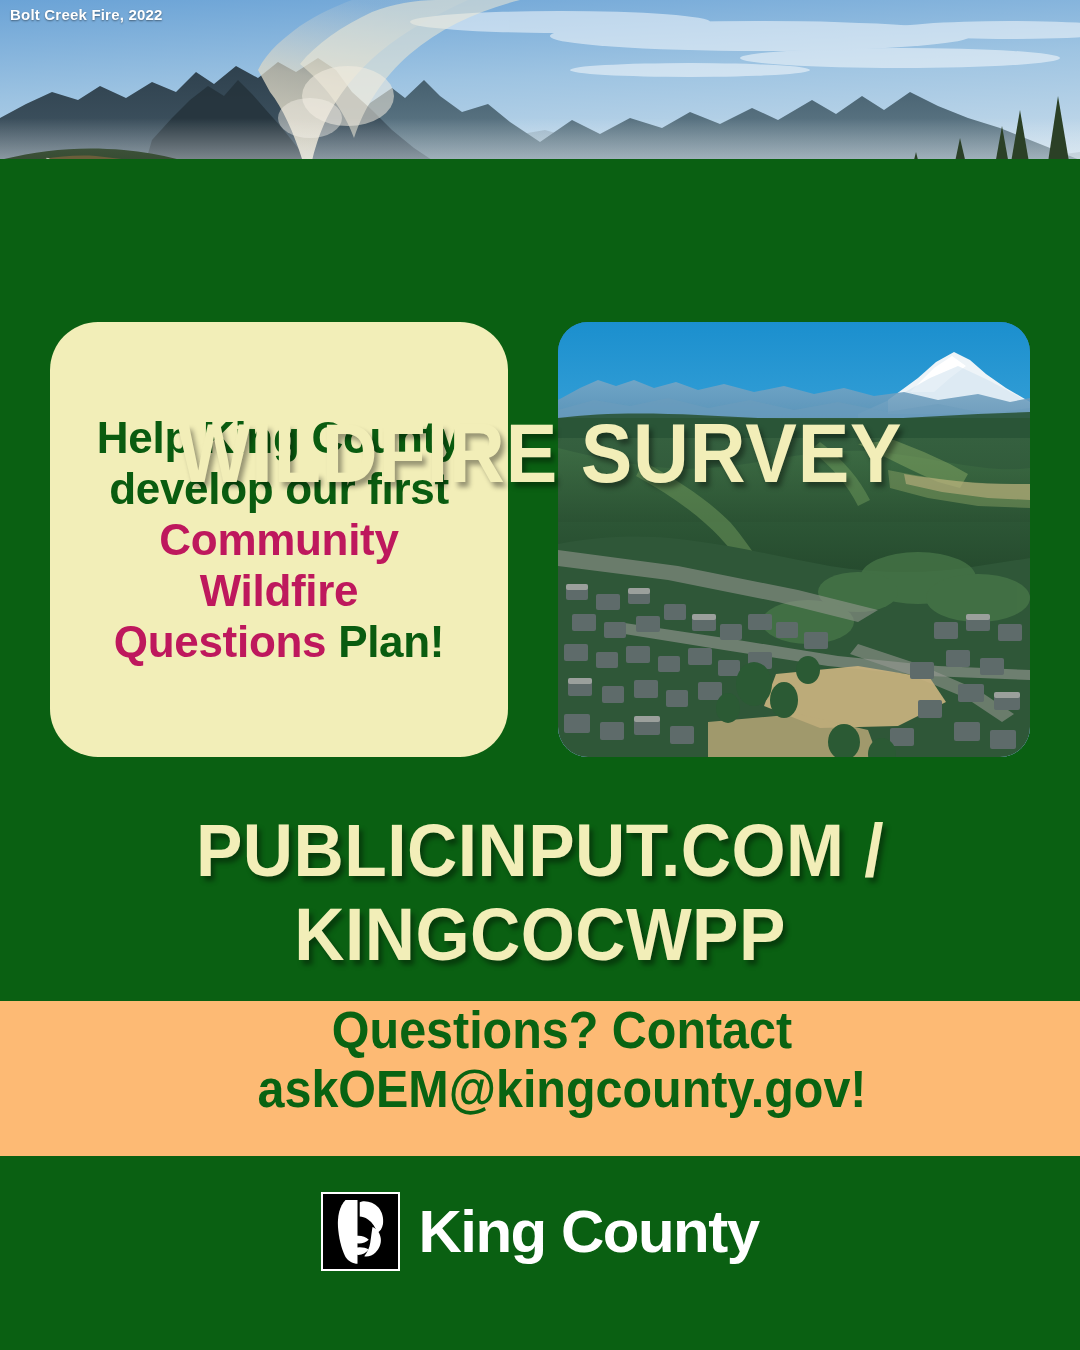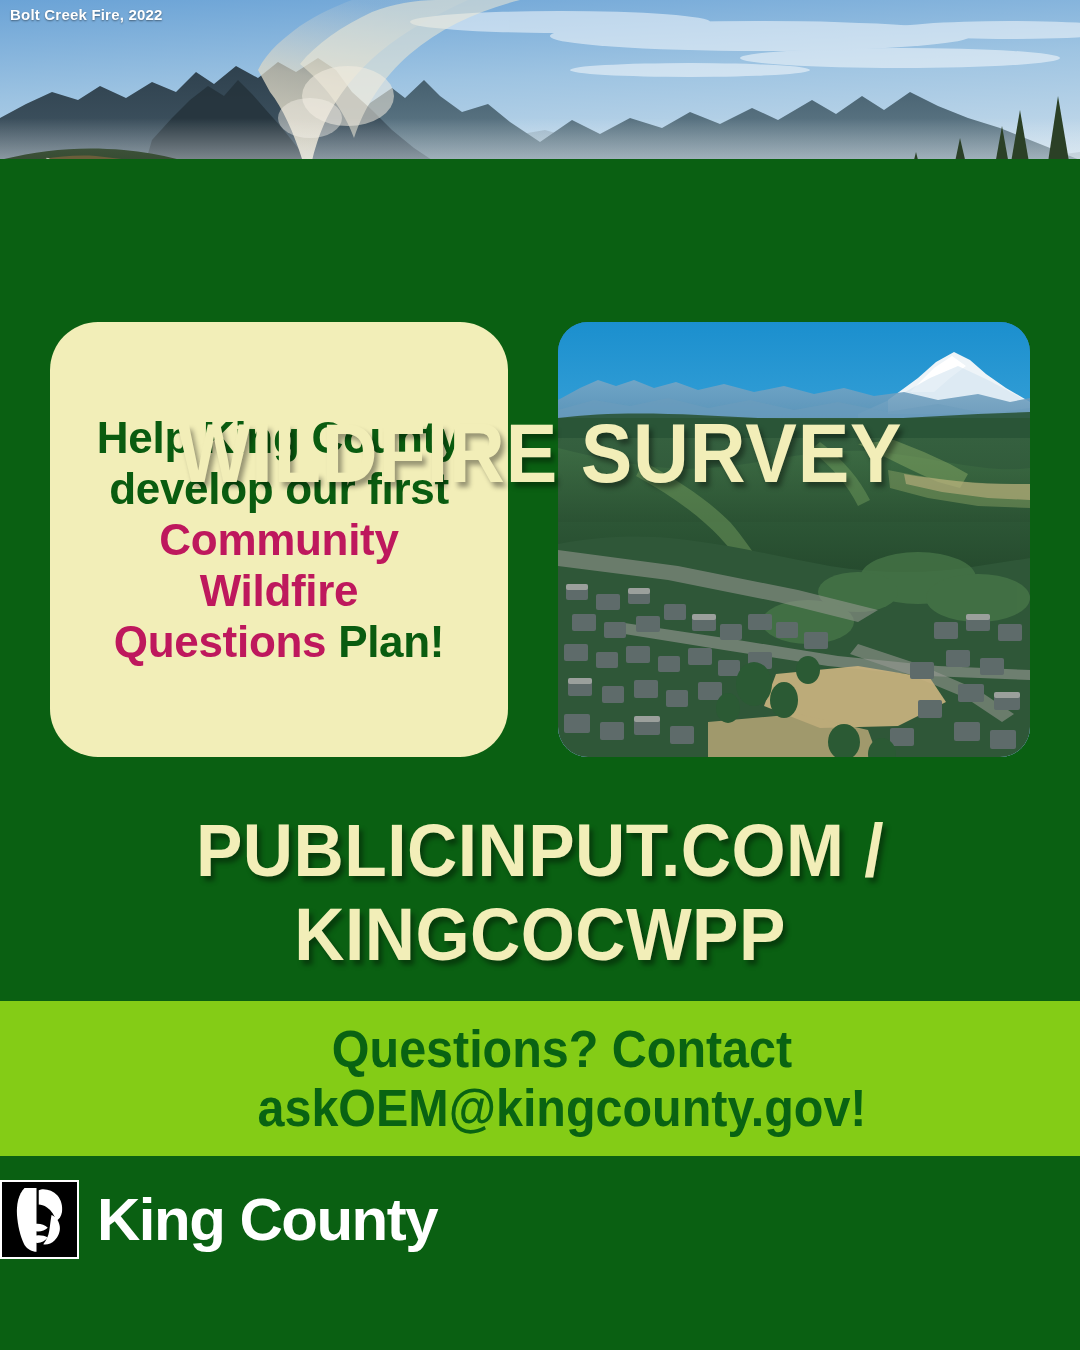--- a/index.html
+++ b/index.html
@@ -130,26 +130,25 @@
     letter-spacing:0.5px;
     color:#f2eeb8;
     transform:scaleX(0.94);
     text-shadow:4px 5px 5px rgba(0,0,0,0.38);
   }
 
   
   .contact-band {
     width:1080px;
     height:155px;
-    background:#84cc16;
+    background:#fdba74;
     flex:none;
     display:flex;
     flex-direction:column;
     align-items:center;
-    justify-content:center;
     padding-left:44px;
   }
   .contact-line {
     width:100%;
     text-align:center;
     font-family:"Liberation Sans Narrow","Liberation Sans", sans-serif;
     font-weight:bold;
     font-size:51px;
     line-height:59px;
     color:#096312;
@@ -157,22 +156,22 @@
     transform:scaleX(0.95);
   }
 
   
   .footer {
     width:1080px;
     flex:1;
     background:#0a6012;
     display:flex;
     align-items:flex-start;
-    justify-content:flex-start;
-    padding-top:24px;
+    justify-content:center;
+    padding-top:36px;
   }
   .logo-lockup {
     display:flex;
     align-items:center;
     gap:18px;
   }
   .logo-mark {
     width:79px;
     height:79px;
     background:#000;

